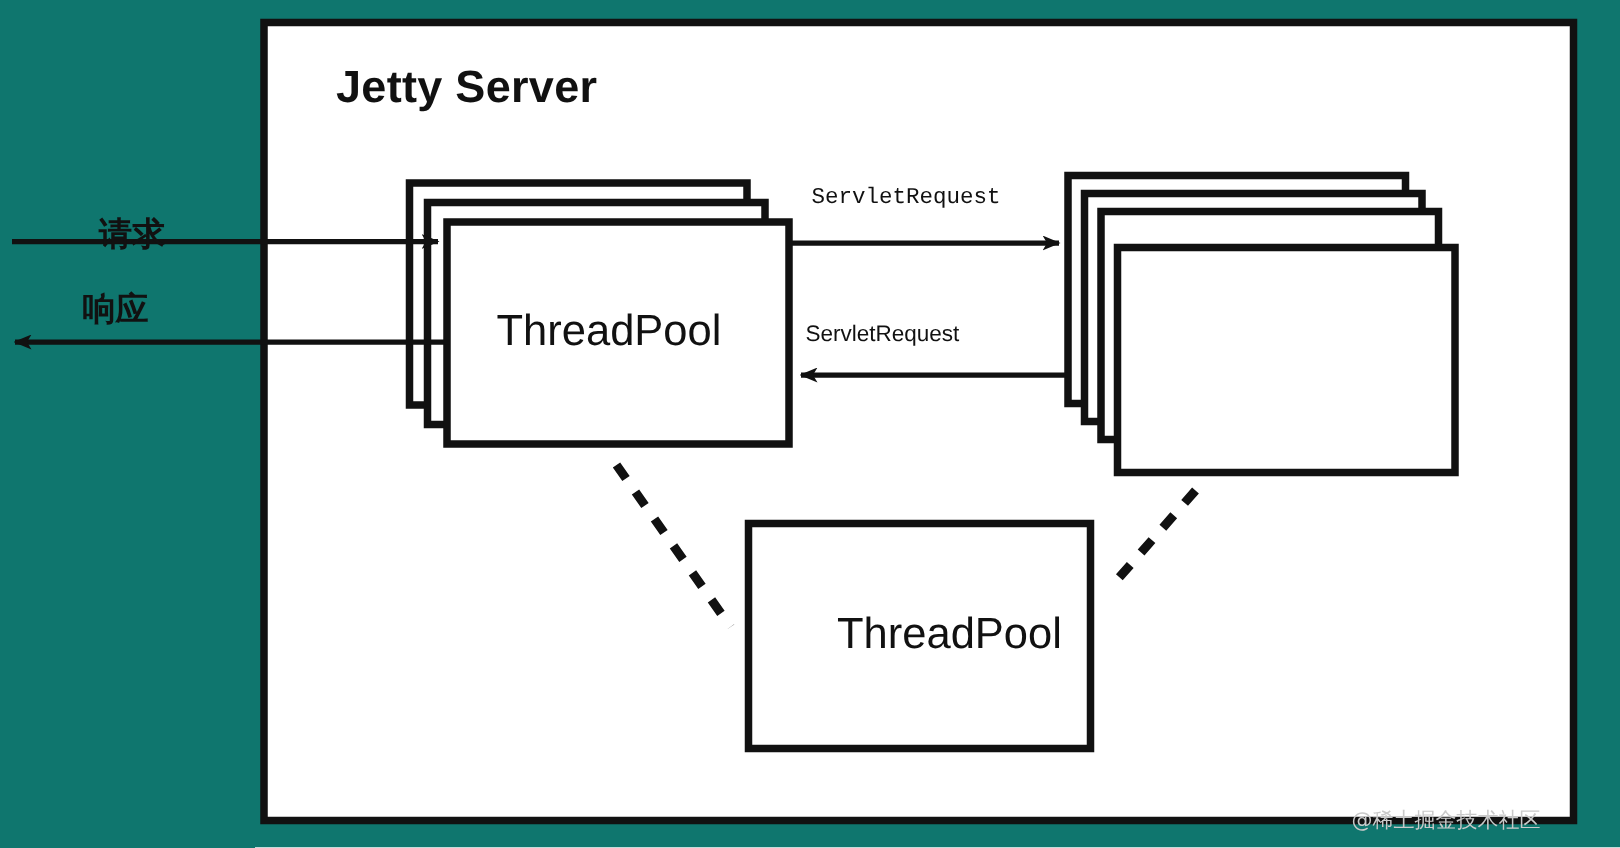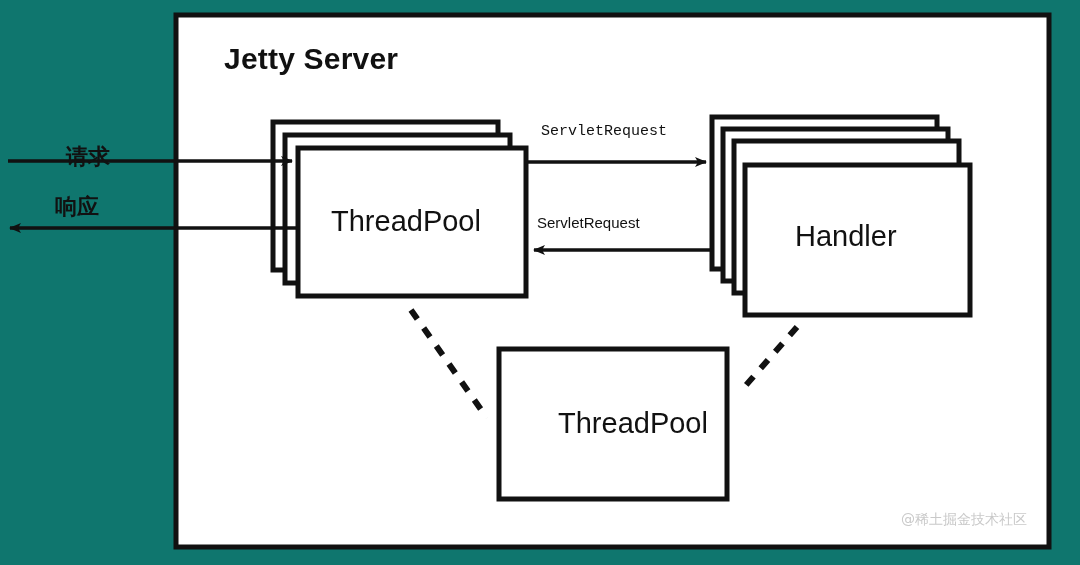--- a/index.html
+++ b/index.html
@@ -99,23 +99,22 @@
   </svg>
 
   <div class="lbl title-lbl" style="left:224px; top:44px;">Jetty Server</div>
 
   <div class="lbl cjk-lbl" style="left:66px; top:118px;margin-top:28px;">请求</div>
 
   <div class="lbl cjk-lbl" style="left:55px; top:196px;">响应</div>
 
   <div class="lbl box-lbl" style="left:331px; top:207px;">ThreadPool</div>
 
-  <div class="lbl box-lbl" style="left:795px; top:222px;">Handler</div>
 
   <div class="lbl box-lbl" style="left:526px; top:409px;margin-left:32px;">ThreadPool</div>
 
   <div class="lbl edge-lbl" style="left:541px; top:124px;font-family:Liberation Mono, monospace;">ServletRequest</div>
 
   <div class="lbl edge-lbl" style="left:537px; top:215px;">ServletRequest</div>
 
-  <div class="watermark" style="left:901px; top:511px;">@稀土掘金技术社区</div>
+  <div class="watermark" style="left:901px; top:538px;">@稀土掘金技术社区</div>
 
 </div>
 
 </body></html>

